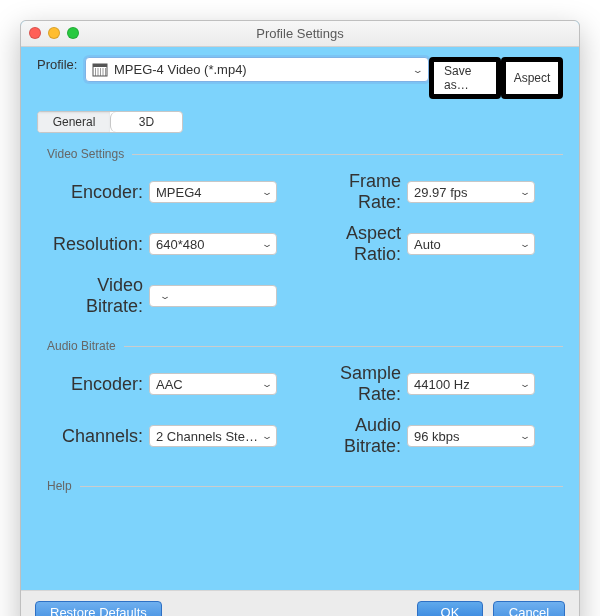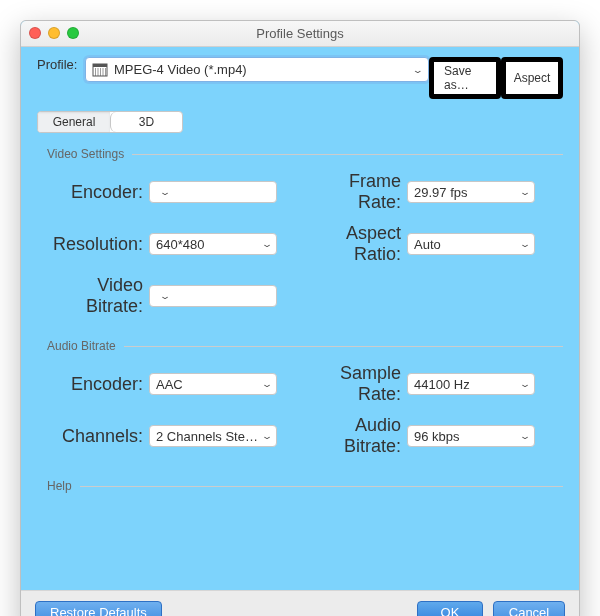--- a/index.html
+++ b/index.html
@@ -234,20 +234,21 @@
     </div>
 
     <div class="group">
       <div class="group-header">
         <span>Video Settings</span>
         <span class="line"></span>
       </div>
       <div class="grid">
         <span class="glabel">Encoder:</span>
         <div class="select">
+          <span class="stxt">MPEG4</span>
           <span class="schev">⌄</span>
         </div>
         <span></span>
         <span class="glabel">Frame Rate:</span>
         <div class="select">
           <span class="stxt">29.97 fps</span>
           <span class="schev">⌄</span>
         </div>
 
         <span class="glabel">Resolution:</span>

